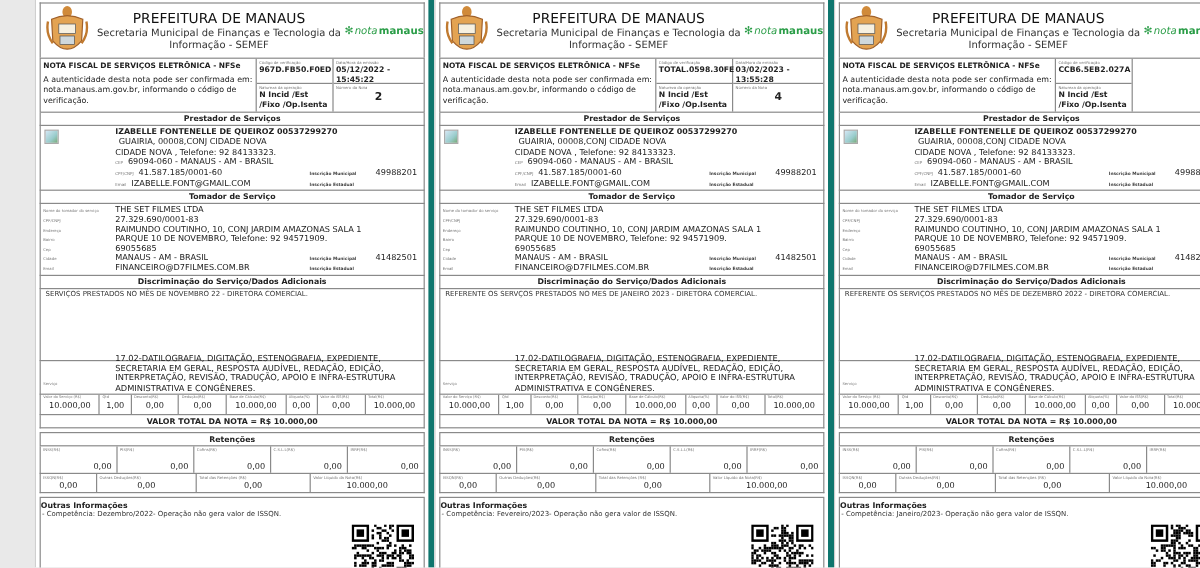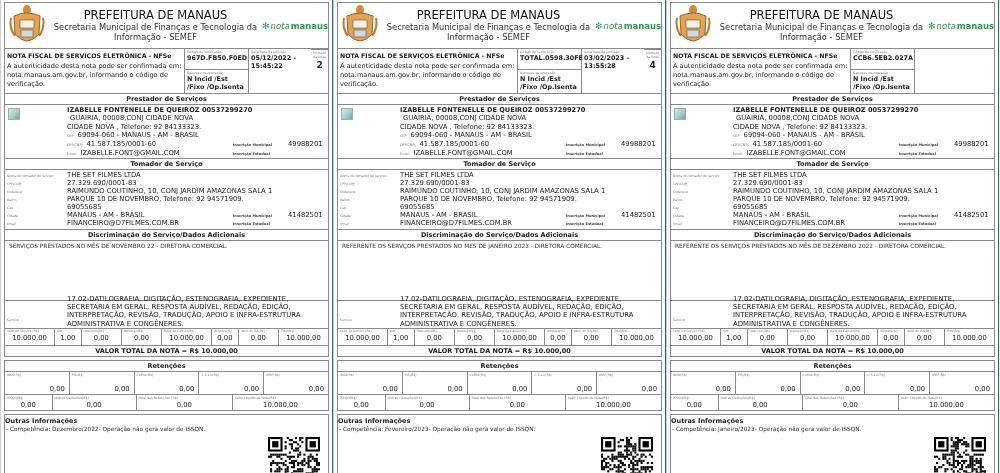--- a/index.html
+++ b/index.html
@@ -1,35 +1,35 @@
 <!DOCTYPE html>
 <html><head>
 <meta charset="utf-8">
 <style>
   * { box-sizing: border-box; margin: 0; padding: 0; }
   html, body { width: 1000px; height: 473px; overflow: hidden; background: #e9e9e9; }
   body { font-family: "DejaVu Sans", sans-serif; color: #222; position: relative; }
-  .page { position: absolute; top: 0; width: 333px; height: 473px; background: #fff; border-left: 1px solid #cfcfcf; border-right: 1px solid #0f766e; padding: 2px 3px; }
+  .page { position: absolute; top: 0; width: 333px; height: 473px; background: #fff; border-left: 1px solid #cfcfcf; border-right: 5px solid #0f766e; padding: 2px 3px; margin-left: 29px; }
   .p0 { left: 0; } .p1 { left: 333px; } .p2 { left: 666px; }
   .hdr { height: 46px; display: flex; align-items: center; border: 1px solid #8a8a8a; border-bottom: none; }
   .crest { width: 40px; height: 44px; margin-left: 4px; position: relative; }
   .crest svg { width: 36px; height: 42px; }
   .hdr-text { flex: 1; text-align: center; }
   .hdr-title { font-size: 11.5px; line-height: 13px; color: #111; }
   .hdr-sub { font-size: 8.3px; line-height: 10px; color: #333; }
   .brand { width: 62px; font-size: 8.5px; color: #2a9d47; font-weight: bold; display: flex; align-items: center; gap: 1px; margin-right: 4px; }
   .brand .lt { font-weight: normal; font-style: italic; }
   .brand .dot { color: #2a9d47; font-size: 9px; }
   .row-id { display: flex; border: 1px solid #8a8a8a; height: 46px; }
   .id-left { width: 180px; padding: 2px; border-right: 1px solid #8a8a8a; }
   .id-left .t { font-size: 6.2px; font-weight: bold; line-height: 9px; }
   .id-left .d { font-size: 6.6px; line-height: 9px; margin-top: 2px; }
   .id-left .d b { font-weight: normal; }
   .id-mid { width: 64px; border-right: 1px solid #8a8a8a; display: flex; flex-direction: column; }
-  .id-right { flex: 1; display: flex; flex-direction: row; }
+  .id-right { flex: 1; display: flex; flex-direction: column; }
   .cell { padding: 1px 2px; }
   .cell + .cell { border-top: 1px solid #8a8a8a; }
   .lbl { font-size: 3.2px; color: #777; line-height: 4px; display: block; }
   .val { font-size: 6.4px; font-weight: bold; line-height: 8px; }
   .val.big { font-size: 9px; text-align: center; line-height: 13px; }
   .sec-title { text-align: center; font-size: 6.5px; font-weight: bold; border: 1px solid #8a8a8a; border-top: none; padding: 1px 0; }
   .prest { display: flex; border: 1px solid #8a8a8a; border-top: none; height: 54px; }
   .prest-img { width: 62px; padding: 3px; }
   .broken-img { width: 12px; height: 12px; border: 1px solid #aaa; background: linear-gradient(135deg, #d6e8f6 0%, #9cc 60%, #7a7 100%); }
   .prest-body { flex: 1; font-size: 6.8px; line-height: 8.3px; padding-top: 1px; }

